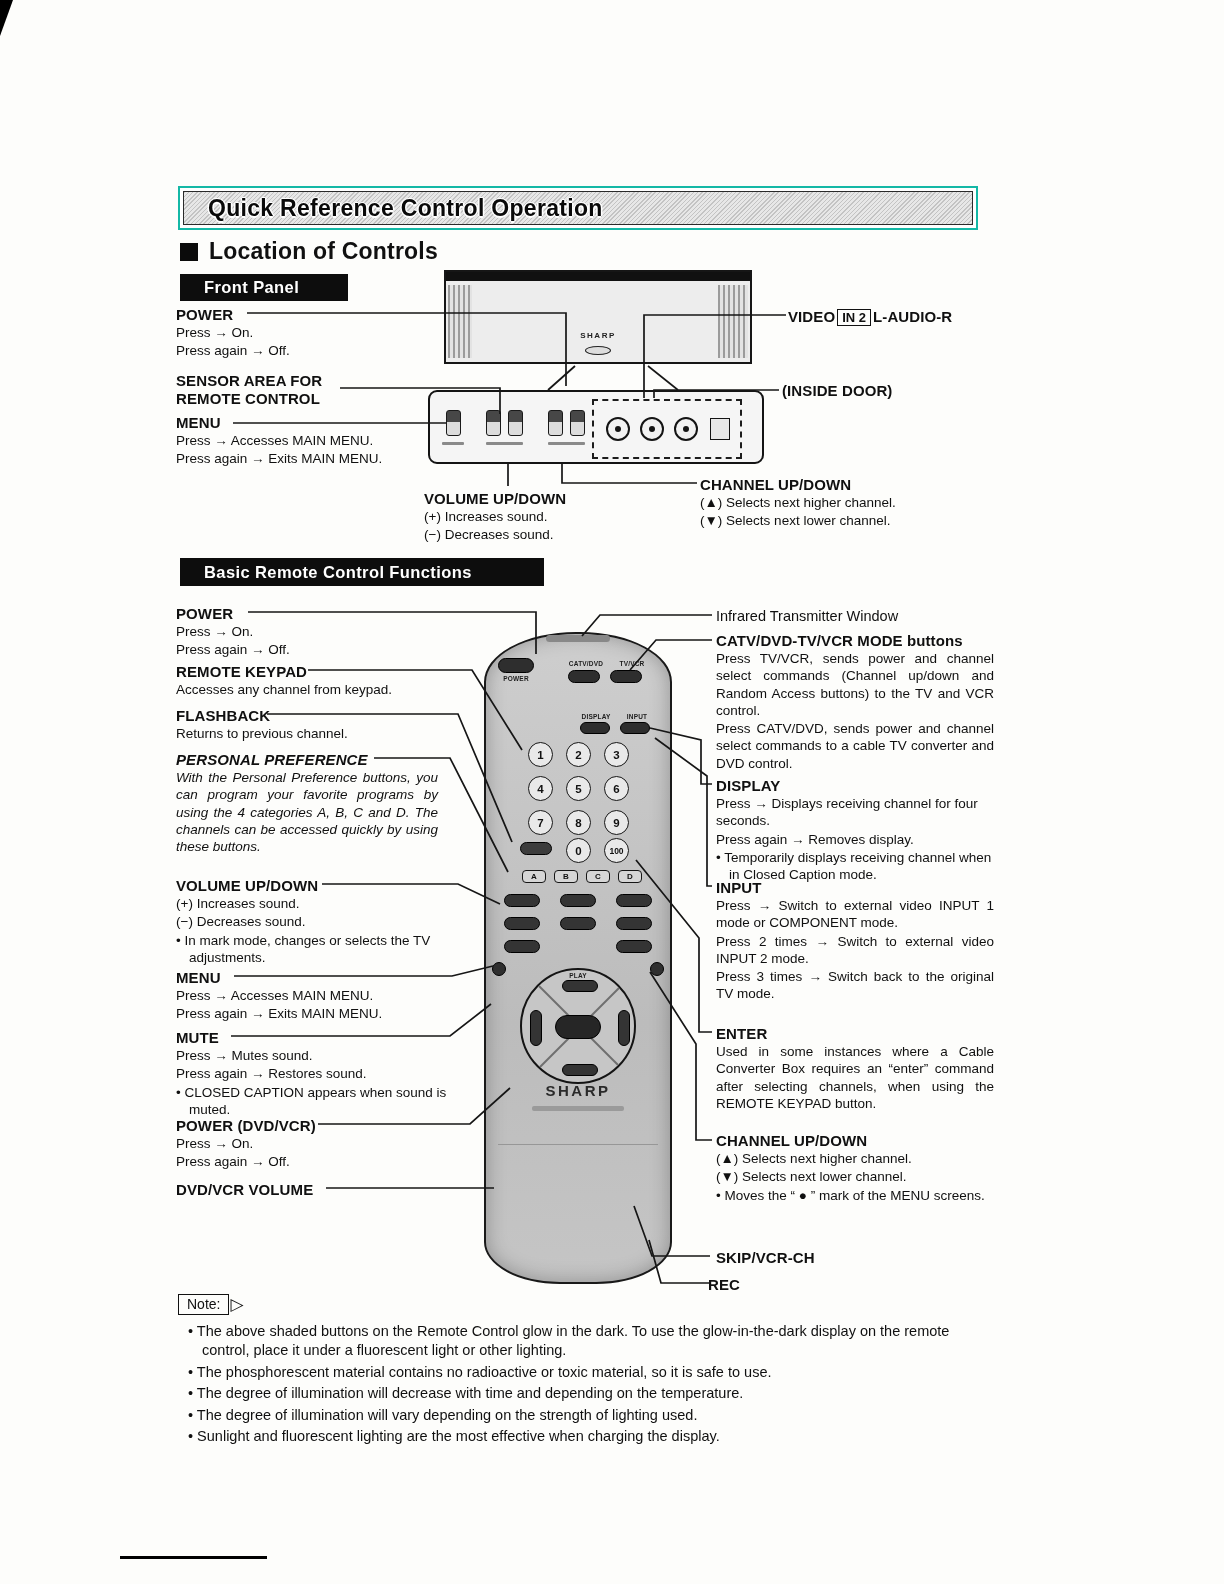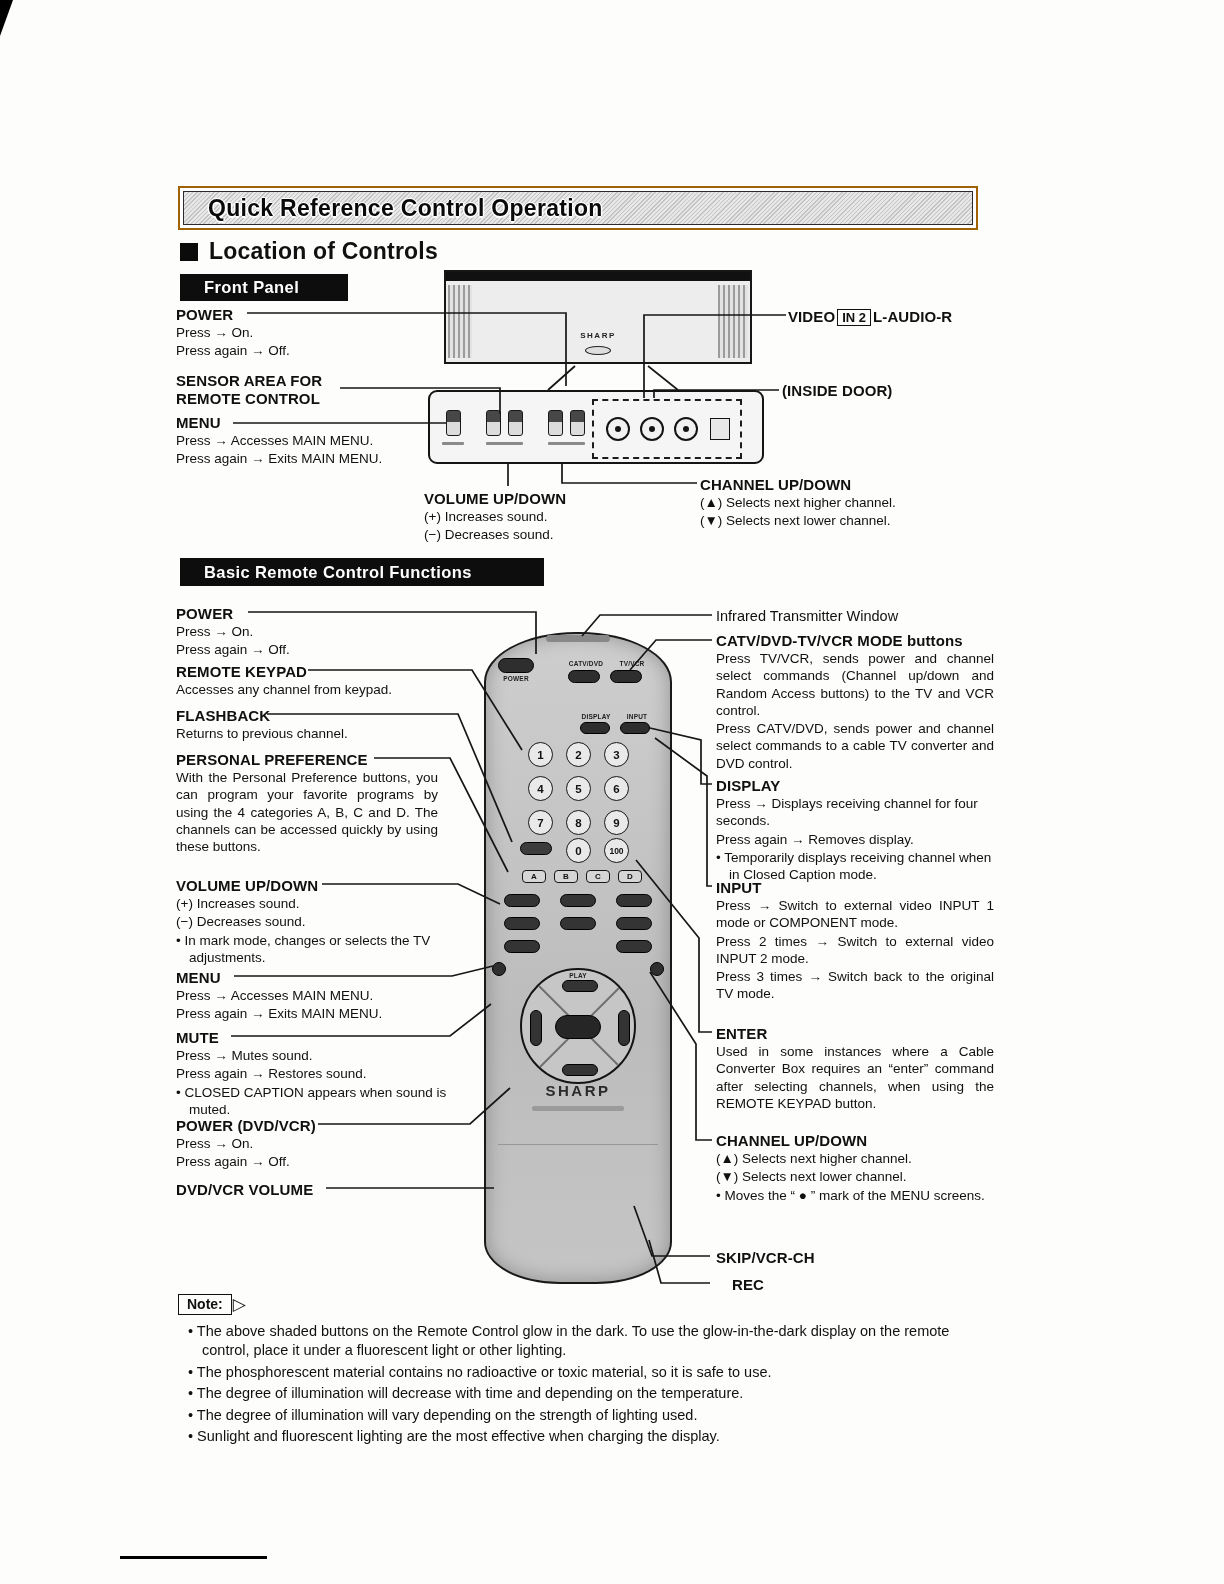--- a/index.html
+++ b/index.html
@@ -6,21 +6,21 @@
   html,body { background:#e9e9e9; }
   .page { position:relative; width:1224px; height:1584px; margin:0 auto; background:#fdfdfb;
           font-family:"Liberation Sans", sans-serif; color:#101010; overflow:hidden; }
 
   
   .corner { position:absolute; left:0; top:0; width:0; height:0;
             border-top:36px solid #000; border-right:13px solid transparent; }
   .bottom-line { position:absolute; left:120px; top:1556px; width:147px; height:3px; background:#000; }
 
   
-  .titlebar { position:absolute; left:178px; top:186px; width:800px; border:2px solid #a16207; padding:3px; background:#fff; }
+  .titlebar { position:absolute; left:178px; top:186px; width:800px; border:2px solid #14b8a6; padding:3px; background:#fff; }
   .titlebar-inner { border:1px solid #2a2a2a; height:34px; display:flex; align-items:center; padding-left:24px;
       background:repeating-linear-gradient(135deg,#c3c3c3 0px,#c3c3c3 1px,#e7e7e7 1px,#e7e7e7 3px); }
   .titlebar-text { font-size:23px; font-weight:bold; letter-spacing:.3px; color:#0a0a0a;
       text-shadow:-1.5px 0 0 #fff,1.5px 0 0 #fff,0 -1.5px 0 #fff,0 1.5px 0 #fff; }
 
   .heading { position:absolute; left:180px; top:238px; display:flex; align-items:center; gap:11px; }
   .sq { width:18px; height:18px; background:#0b0b0b; }
   .heading-text { font-size:23px; font-weight:bold; letter-spacing:.2px; }
 
   .tab-black { position:absolute; background:#0d0d0d; color:#fff; display:flex; align-items:center;
@@ -84,21 +84,21 @@
   .pad:after  { transform:rotate(-45deg); }
   .pad-center { position:absolute; left:33px; top:45px; width:46px; height:24px; border-radius:12px;
                 background:#262626; border:1px solid #000; z-index:3; }
   .brand { position:absolute; left:0; right:0; top:450px; text-align:center; font-size:15px; font-weight:bold;
            letter-spacing:2.5px; color:#2a2a2a; }
   .smudge { position:absolute; background:#8d8d8d; border-radius:2px; opacity:.75; }
   .seam { position:absolute; left:14px; right:14px; top:512px; border-top:1.5px solid #979797; }
 
   
   .note-label { position:absolute; left:178px; top:1294px; display:flex; align-items:center; }
-  .note-box { border:1.7px solid #111; padding:1px 8px 2px; font-size:14px; font-weight:bold; }
+  .note-box { border:1.7px solid #111; padding:1px 8px 2px; font-size:14px; font-weight:normal; }
   .note-arrow { font-size:17px; margin-left:1px; line-height:1; }
   .note-list { position:absolute; left:188px; top:1322px; width:812px; }
   .note-line { font-size:14.5px; line-height:1.34; margin-bottom:2px; padding-left:14px; text-indent:-14px; }
 </style>
 </head>
 <body>
 
 <div class="page">
 
   <div class="corner"></div>
@@ -261,21 +261,21 @@
     <div>
         <div class="c-line">Accesses any channel from keypad.</div>
       </div>
   </div>
   <div class="callout" style="left:176px;top:707px;width:280px;">
     <div class="c-title">FLASHBACK</div>
     <div>
         <div class="c-line">Returns to previous channel.</div>
       </div>
   </div>
-  <div class="callout just" style="left:176px;top:751px;width:262px;">
+  <div class="callout just" style="left:176px;top:751px;width:262px;font-style:italic;">
     <div class="c-title">PERSONAL PREFERENCE</div>
     <div>
         <div class="c-line">With the Personal Preference buttons, you can program your favorite programs by using the 4 categories A, B, C and D. The channels can be accessed quickly by using these buttons.</div>
       </div>
   </div>
   <div class="callout" style="left:176px;top:877px;width:280px;">
     <div class="c-title">VOLUME UP/DOWN</div>
     <div>
         <div class="c-line">(+) Increases sound.</div>
         <div class="c-line">(−) Decreases sound.</div>
@@ -344,21 +344,21 @@
     <div class="c-title">CHANNEL UP/DOWN</div>
     <div>
         <div class="c-line">(▲) Selects next higher channel.</div>
         <div class="c-line">(▼) Selects next lower channel.</div>
         <div class="c-line bullet">• Moves the “ ● ” mark of the MENU screens.</div>
       </div>
   </div>
   <div class="callout" style="left:716px;top:1249px;width:260px;">
     <div class="c-title">SKIP/VCR-CH</div>
   </div>
-  <div class="callout" style="left:732px;top:1276px;width:260px;">
+  <div class="callout" style="left:708px;top:1276px;width:260px;">
     <div class="c-title">REC</div>
   </div>
 
   <div class="note-label">
     <span class="note-box">Note:</span>
     <span class="note-arrow">▷</span>
   </div>
   <div class="note-list">
       <div class="note-line bullet">• The above shaded buttons on the Remote Control glow in the dark. To use the glow-in-the-dark display on the remote control, place it under a fluorescent light or other lighting.</div>
       <div class="note-line bullet">• The phosphorescent material contains no radioactive or toxic material, so it is safe to use.</div>

